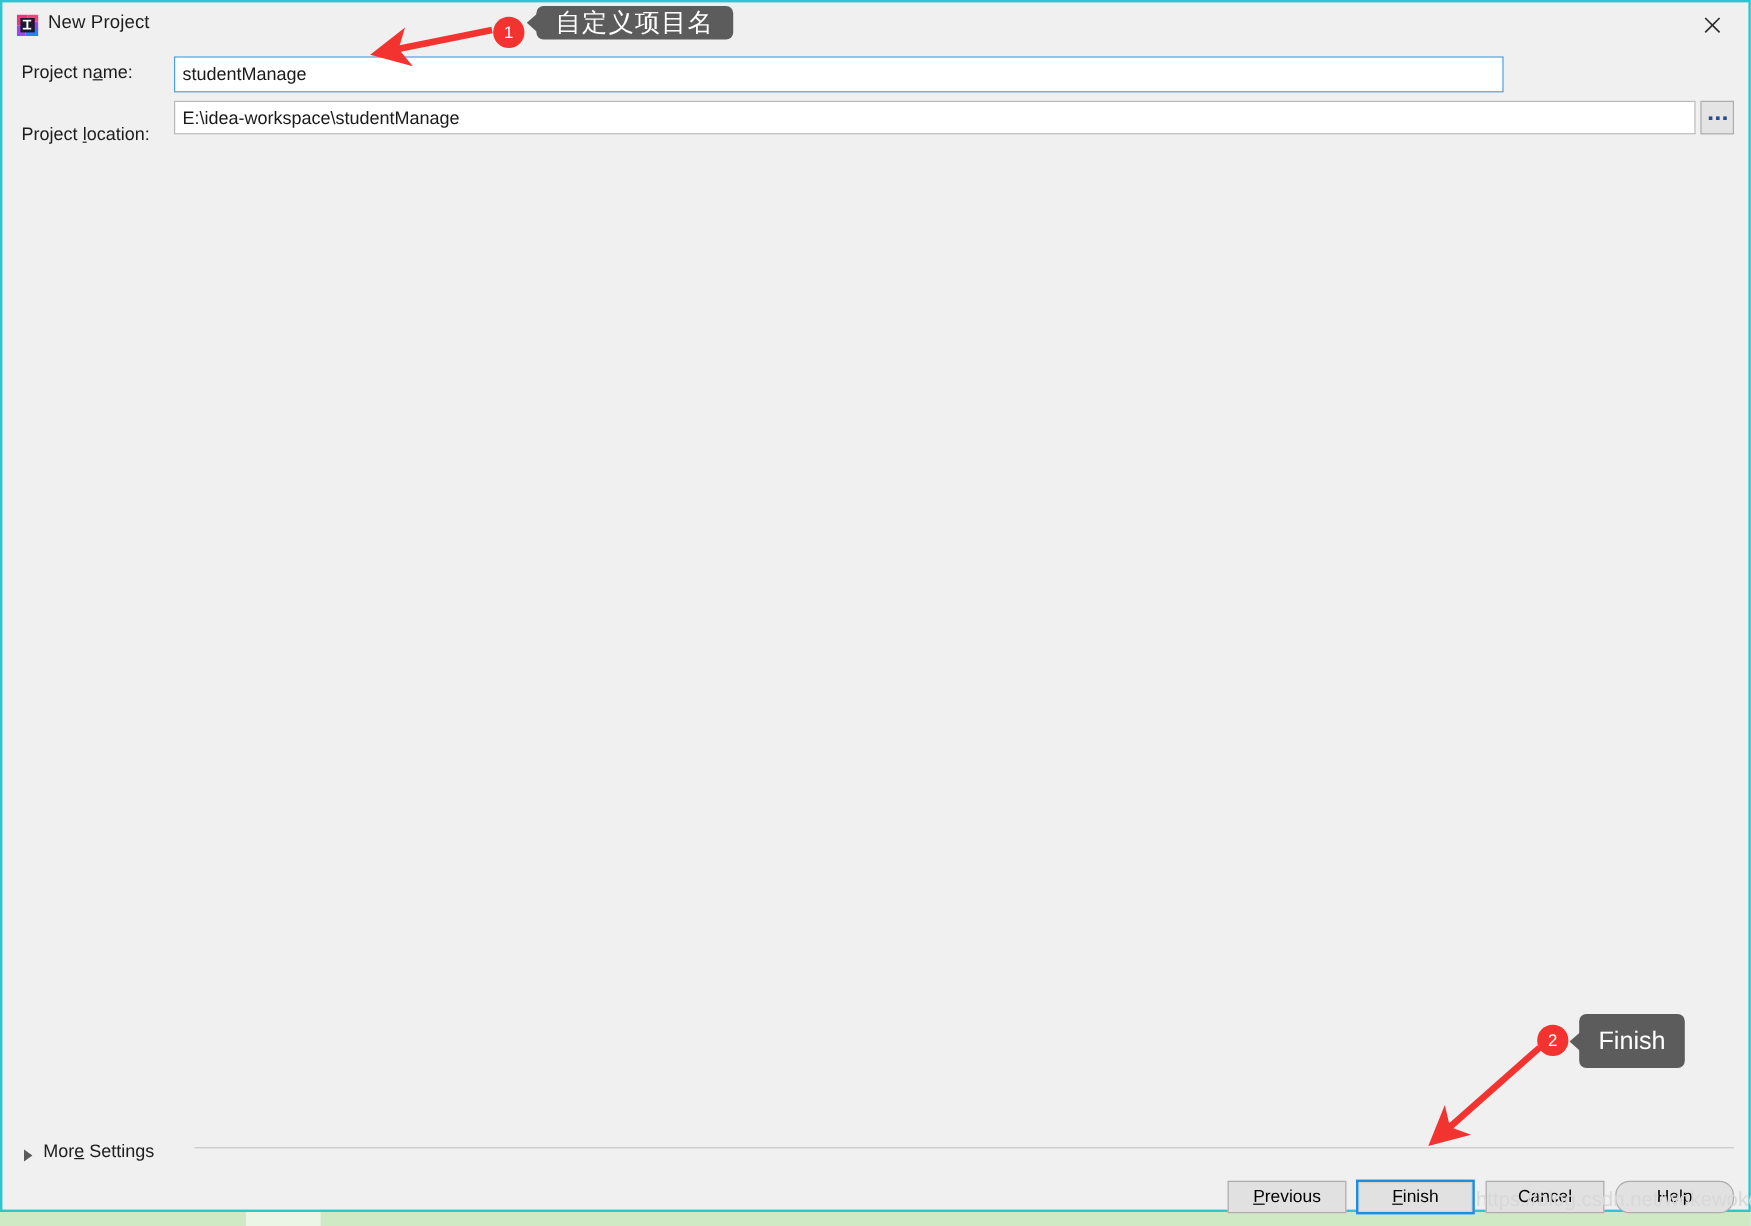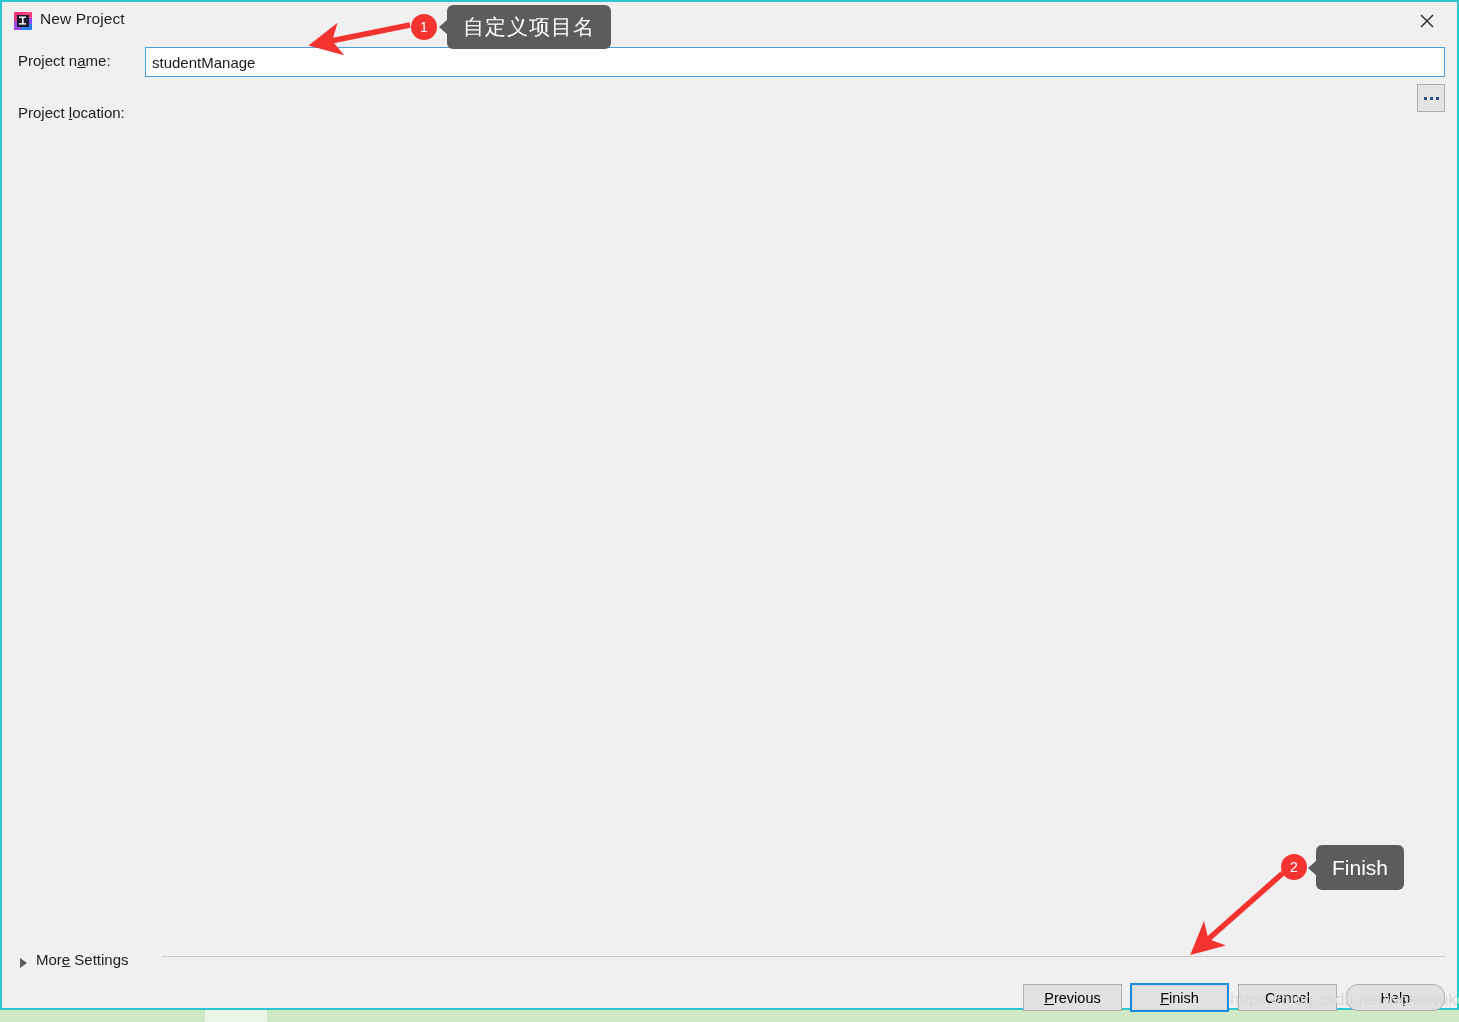--- a/index.html
+++ b/index.html
@@ -80,21 +80,21 @@
     white-space: nowrap;
   }
   .mn { text-decoration: underline; text-underline-offset: 1px; }
 
   #label-name     { left: 16px; top: 50px; }
   #label-location { left: 16px; top: 102px; text-align: center; }
 
   #input-name {
     position: absolute;
     left: 143px; top: 45px;
-    width: 1300px; height: 30px;
+    width: 1108px; height: 30px;
     background: #ffffff;
     border: 1px solid #4a9edb;
     box-sizing: border-box;
     font-family: "Liberation Sans", "DejaVu Sans", sans-serif;
     font-size: 15px;
     color: #1a1a1a;
     padding: 0 6px;
     outline: none;
   }
   #input-location {
@@ -234,21 +234,21 @@
     left: -8px;
     top: 50%;
     margin-top: -8px;
     width: 0; height: 0;
     border-right: 9px solid #5c5c5c;
     border-top: 8px solid transparent;
     border-bottom: 8px solid transparent;
   }
   #tip-1 {
     left: 447px; top: 5px;
-    height: 44px;
+    height: 28px;
     font-size: 21px;
     letter-spacing: 1px;
   }
   #tip-2 {
     left: 1316px; top: 845px;
     height: 45px;
     font-size: 21px;
   }
 </style>
 </head>
@@ -283,20 +283,21 @@
         <line x1="1" y1="1" x2="13" y2="13" stroke="#2b2b2b" stroke-width="1.4"></line>
         <line x1="13" y1="1" x2="1" y2="13" stroke="#2b2b2b" stroke-width="1.4"></line>
       </svg>
     </div>
   </div>
 
   <label class="form-label" id="label-name"><span>Project n</span><span class="mn">a</span><span>me:</span></label>
   <input id="input-name" type="text" value="studentManage" style="">
 
   <label class="form-label" id="label-location"><span>Project </span><span class="mn">l</span><span>ocation:</span></label>
+  <input id="input-location" type="text" value="E:\idea-workspace\studentManage" style="">
   <button id="browse-btn">
     <span class="dots">
         <i></i>
         <i></i>
         <i></i>
       </span>
   </button>
 
   <div id="more-settings">
     <span class="tri"></span>

